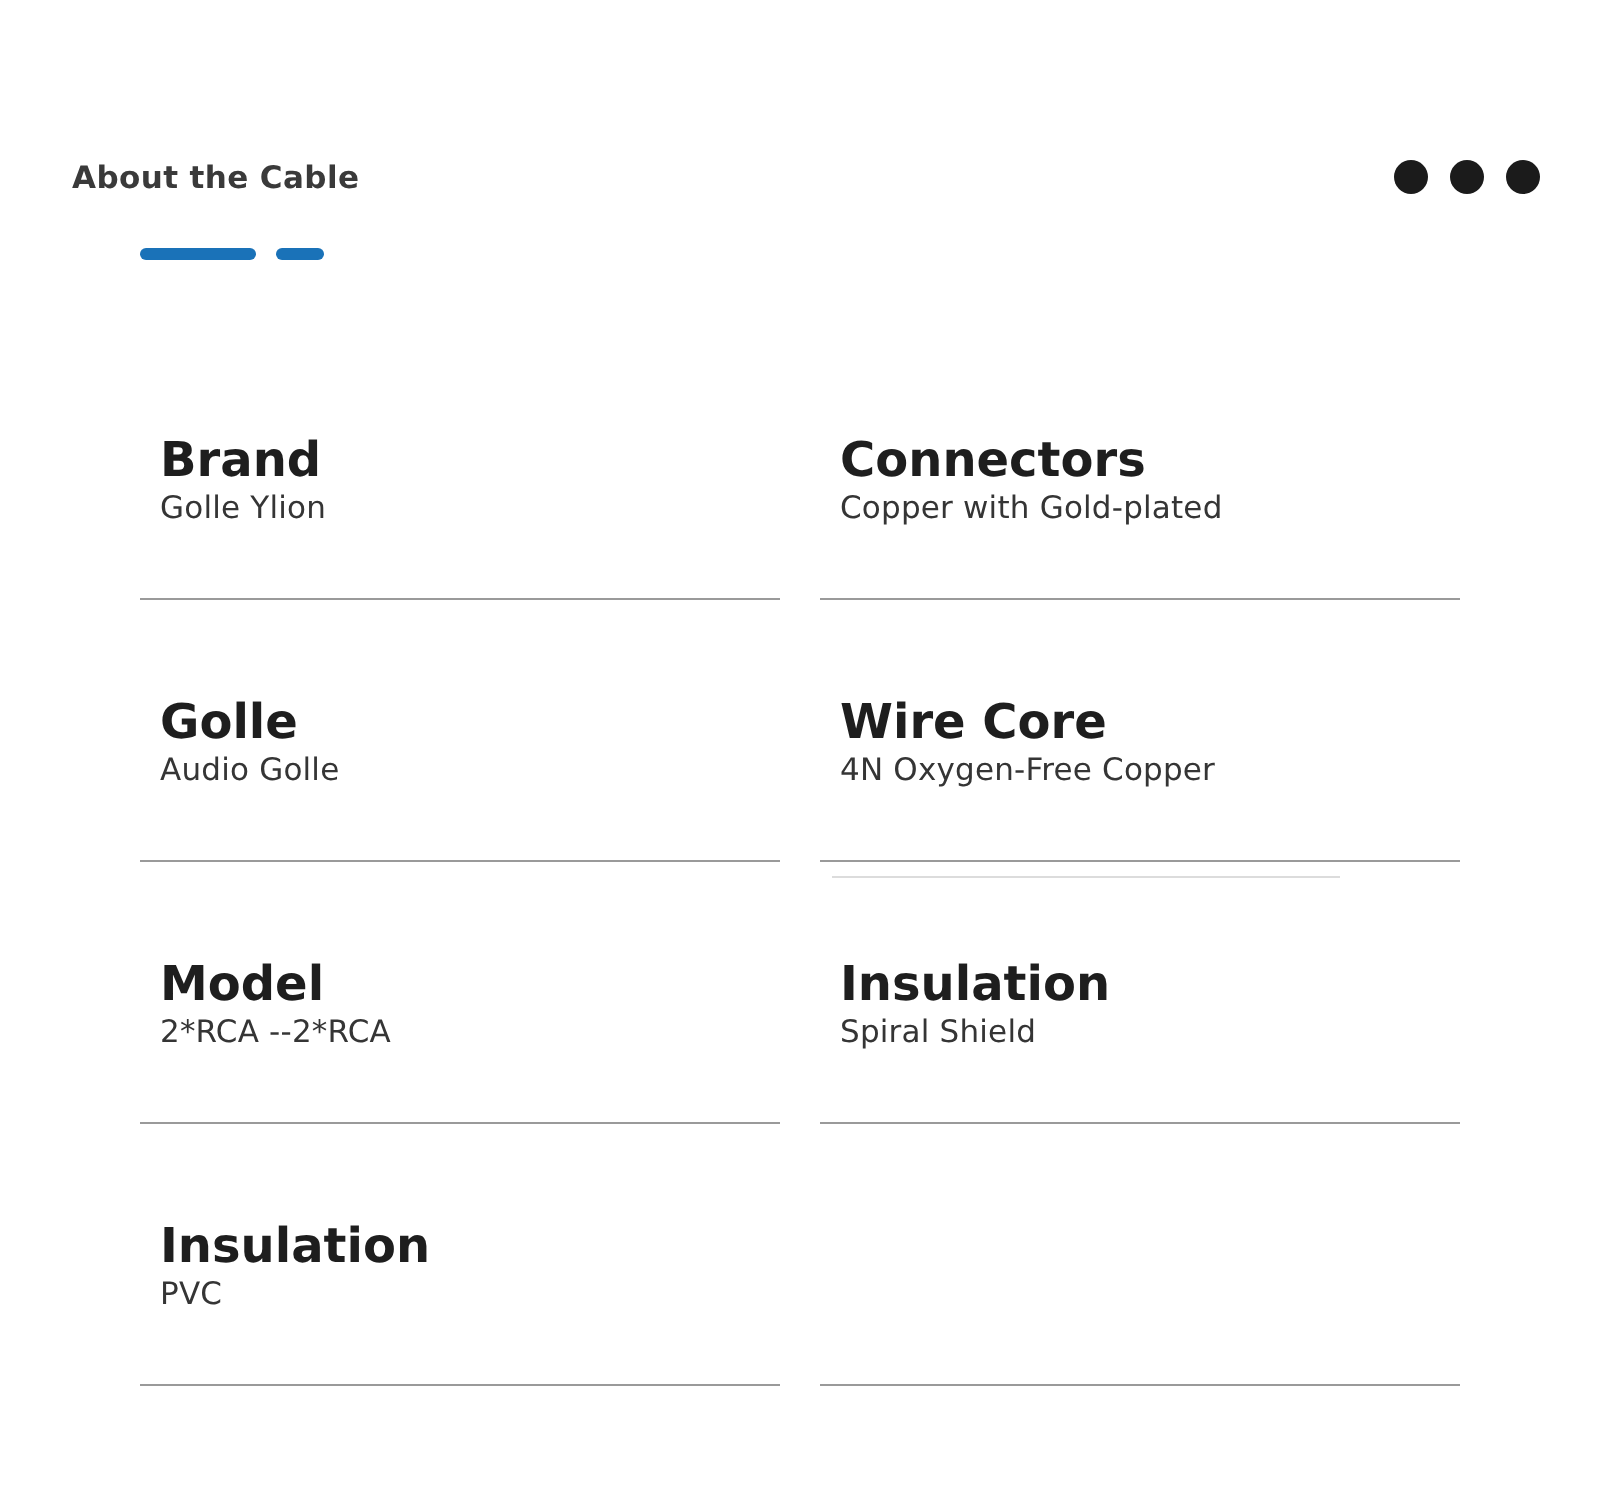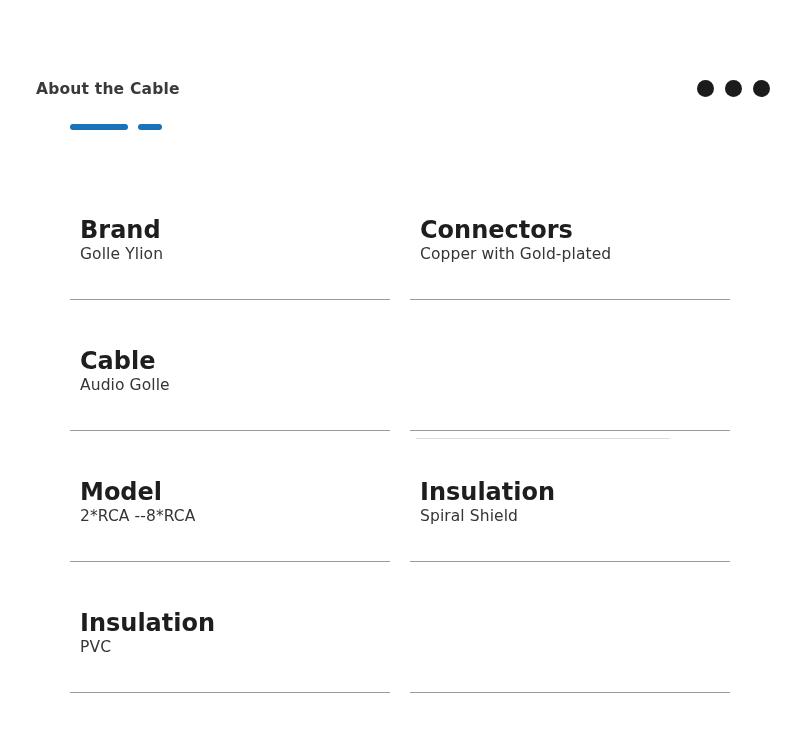--- a/index.html
+++ b/index.html
@@ -151,35 +151,39 @@
     <div class="spec-cell">
       <div class="spec-inner">
         <div class="spec-label">Connectors</div>
         <div class="spec-value">Copper with Gold-plated</div>
       </div>
       <div class="spec-rule"></div>
     </div>
 
     <div class="spec-cell">
       <div class="spec-inner">
-        <div class="spec-label">Cable</div>
+        <div class="spec-label">Golle</div>
         <div class="spec-value">Audio Golle</div>
       </div>
       <div class="spec-rule"></div>
     </div>
 
     <div class="spec-cell">
+      <div class="spec-inner">
+        <div class="spec-label">Wire Core</div>
+        <div class="spec-value">4N Oxygen-Free Copper</div>
+      </div>
       <div class="ghost-line"></div>
       <div class="spec-rule"></div>
     </div>
 
     <div class="spec-cell">
       <div class="spec-inner">
         <div class="spec-label">Model</div>
-        <div class="spec-value">2*RCA --8*RCA</div>
+        <div class="spec-value">2*RCA --2*RCA</div>
       </div>
       <div class="spec-rule"></div>
     </div>
 
     <div class="spec-cell">
       <div class="spec-inner">
         <div class="spec-label">Insulation</div>
         <div class="spec-value">Spiral Shield</div>
       </div>
       <div class="spec-rule"></div>

